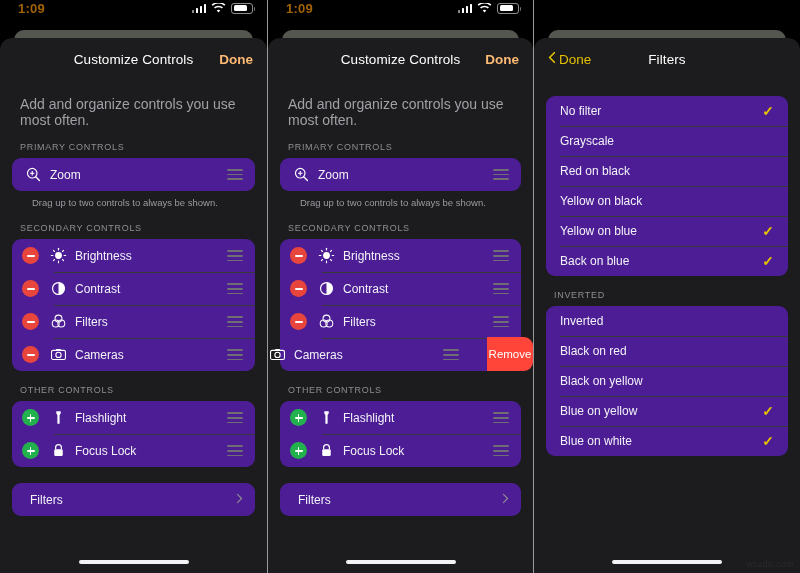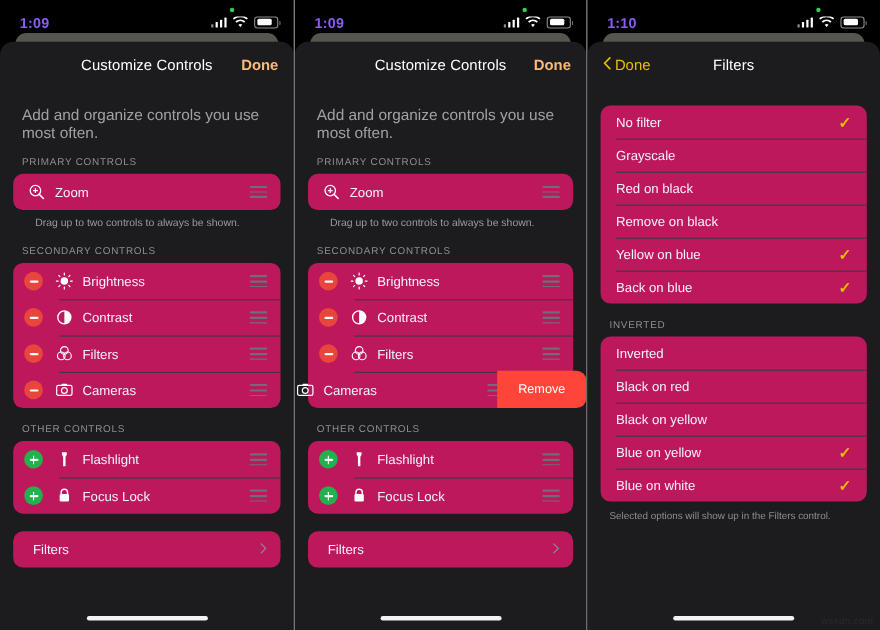--- a/index.html
+++ b/index.html
@@ -18,25 +18,24 @@
     overflow: hidden;
     flex: 0 0 auto;
   }
   .panel + .panel { border-left: 1px solid #9a9a9a; width: 266px; }
   .panel:last-child { width: 267px; }
 
   
   .statusbar {
     position: relative;
     height: 16px;
-    color: #8b5cf6;
+    color: #a16207;
     display: flex;
     align-items: center;
     padding: 0 14px 0 18px;
-    margin-top: 12px;
   }
   .sb-time { font-size: 13px; font-weight: bold; letter-spacing: .2px; }
   .sb-right { margin-left:auto; display:flex; align-items:center; gap:5px; position:relative; }
   .greendot {
     position: absolute; right: 40px; top: -8px;
     width: 4px; height: 4px; border-radius: 50%;
     background: #30d158;
   }
   .bars { display:flex; align-items:flex-end; gap:1.5px; height: 10px; }
   .bars i { width: 2.5px; background: #fff; display:block; border-radius: .5px; }
@@ -105,21 +104,21 @@
     padding: 14px 20px 6px 20px;
     text-transform: uppercase;
   }
   .intro {
     color: #a0a0a6; font-size: 14px;
     padding: 16px 20px 0 20px;
   }
 
   .card {
     margin: 0 12px;
-    background: #be185d;
+    background: #4c1d95;
     border-radius: 9px;
     overflow: hidden;
   }
   .card.clipped { overflow: visible; }
 
   .row {
     position: relative;
     display: flex; align-items: center;
     height: 33px;
     padding: 0 12px 0 10px;
@@ -168,21 +167,21 @@
 
   
   .row.swiped { overflow: visible; }
   .swipe-inner {
     display:flex; align-items:center;
     position:absolute; left: -32px; right: 62px; top:0; bottom: 0;
     padding-left: 10px;
   }
   .remove-btn {
     position: absolute; right: -12px; top: -1px;
-    width: 81px; height: 34px;
+    width: 46px; height: 34px;
     background: #ff453a; color:#fff;
     display:flex; align-items:center; justify-content:center;
     font-size: 11.5px;
     border-radius: 0 9px 9px 0;
   }
 
   
   .frow {
     position: relative;
     display:flex; align-items:center;
@@ -599,42 +598,20 @@
                 </svg>
             </span>
           </div>
         </div>
       </div>
     </div>
     <div class="home-indicator"></div>
   </div>
 
   <div class="panel">
-    <div class="statusbar">
-      <span class="sb-time">1:10</span>
-      <span class="sb-right">
-        <span class="greendot"></span>
-        <span class="bars">
-            <i></i>
-            <i></i>
-            <i></i>
-            <i></i>
-          </span>
-        <span class="wifi">
-          <svg viewBox="0 0 16 12" width="15" height="11">
-              <path d="M8 10.4l1.9-2.2a2.9 2.9 0 0 0-3.8 0L8 10.4z" fill="#fff"></path>
-              <path d="M4.3 6.1a5.8 5.8 0 0 1 7.4 0l1.2-1.4a7.6 7.6 0 0 0-9.8 0l1.2 1.4z" fill="#fff"></path>
-              <path d="M1.6 3a9.9 9.9 0 0 1 12.8 0l1.1-1.3a11.6 11.6 0 0 0-15 0L1.6 3z" fill="#fff"></path>
-            </svg>
-        </span>
-        <span class="batt">
-            <i></i>
-          </span>
-      </span>
-    </div>
 
     <div class="sheet-peek"></div>
     <div class="sheet">
       <div class="navbar">
         <span class="nav-left">
           <span class="chev-back">
             <svg viewBox="0 0 10 16" width="8" height="13">
                 <polyline points="8,2 2,8 8,14" fill="none" stroke="#e5c100" stroke-width="2" stroke-linecap="round" stroke-linejoin="round"></polyline>
               </svg>
           </span>
@@ -650,21 +627,21 @@
             <span class="frow-label">No filter</span>
             <span class="check">✓</span>
           </div>
           <div class="frow">
             <span class="frow-label">Grayscale</span>
           </div>
           <div class="frow">
             <span class="frow-label">Red on black</span>
           </div>
           <div class="frow">
-            <span class="frow-label">Remove on black</span>
+            <span class="frow-label">Yellow on black</span>
           </div>
           <div class="frow">
             <span class="frow-label">Yellow on blue</span>
             <span class="check">✓</span>
           </div>
           <div class="frow">
             <span class="frow-label">Back on blue</span>
             <span class="check">✓</span>
           </div>
         </div>
@@ -682,20 +659,19 @@
           </div>
           <div class="frow">
             <span class="frow-label">Blue on yellow</span>
             <span class="check">✓</span>
           </div>
           <div class="frow">
             <span class="frow-label">Blue on white</span>
             <span class="check">✓</span>
           </div>
         </div>
-        <div class="caption">Selected options will show up in the Filters control.</div>
       </div>
     </div>
     <div class="home-indicator"></div>
     <div class="watermark">wsxdn.com</div>
   </div>
 
 </div>
 
 </body></html>

